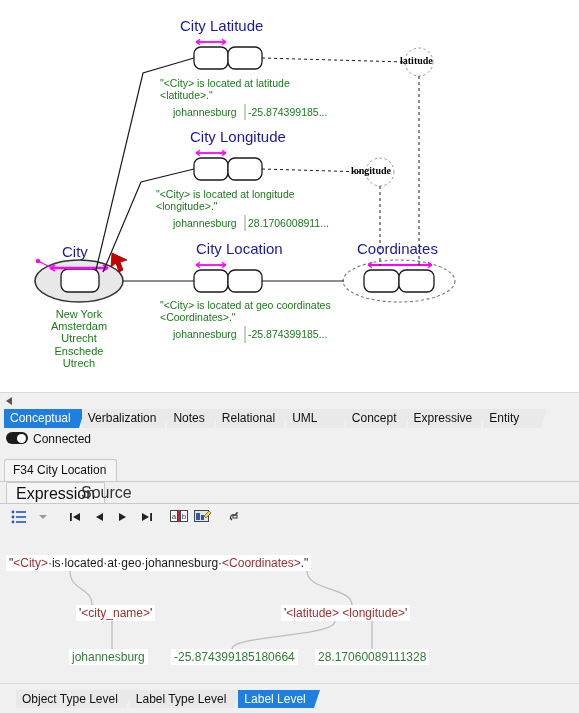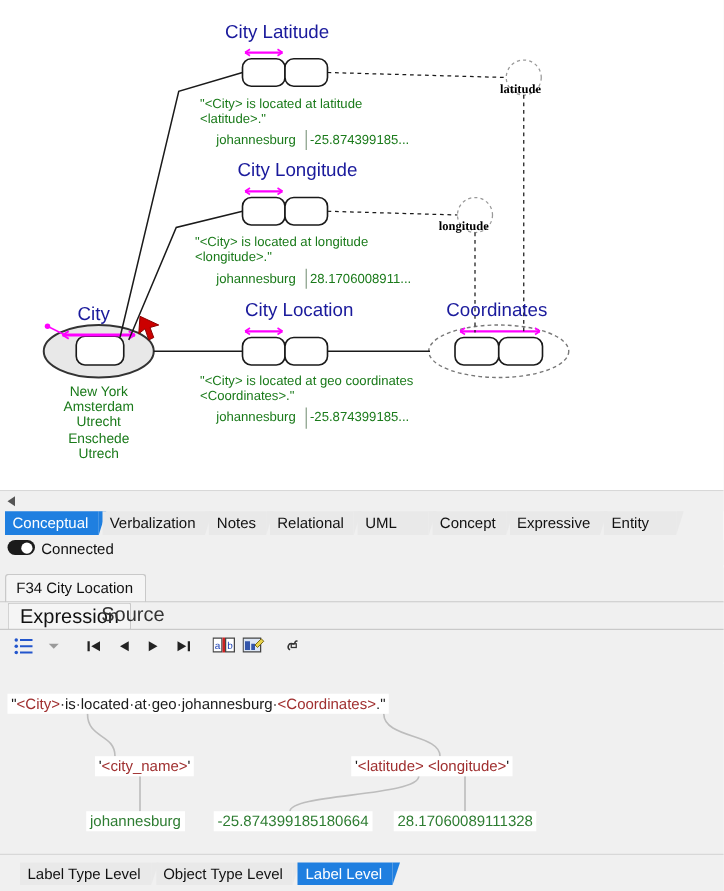--- a/index.html
+++ b/index.html
@@ -48,21 +48,20 @@
     font-size: 11px;
     line-height: 12.2px;
     text-align: center;
     font-family: "Liberation Sans", sans-serif;
   }
   .role-lbl {
     font-size: 10px;
     font-weight: bold;
     color: #000;
     font-family: "Liberation Serif", serif;
-    margin-top: 11px;
   }
 
   
   .splitter {
     position: absolute; left: 0; top: 393px; width: 579px; height: 16px;
     background: #f0f0f0;
   }
   .collapse-tri {
     position: absolute; left: 6px; top: 4px;
     width: 0; height: 0;
@@ -433,18 +432,18 @@
     <div class="node" style="left:281px; top:74px;">
       <span class="tok-black">'</span><span class="tok-red">&lt;latitude&gt; &lt;longitude&gt;</span><span class="tok-black">'</span>
     </div>
 
     <div class="node tok-green" style="left:69px; top:118px;">johannesburg</div>
     <div class="node tok-green" style="left:171px; top:118px;">-25.874399185180664</div>
     <div class="node tok-green" style="left:315px; top:118px;">28.17060089111328</div>
   </div>
 
   <div class="bottombar">
+    <div class="btab">Object Type Level</div>
     <div class="btab">Label Type Level</div>
-    <div class="btab">Object Type Level</div>
     <div class="btab active">Label Level</div>
   </div>
 
 </div>
 
 </body></html>

